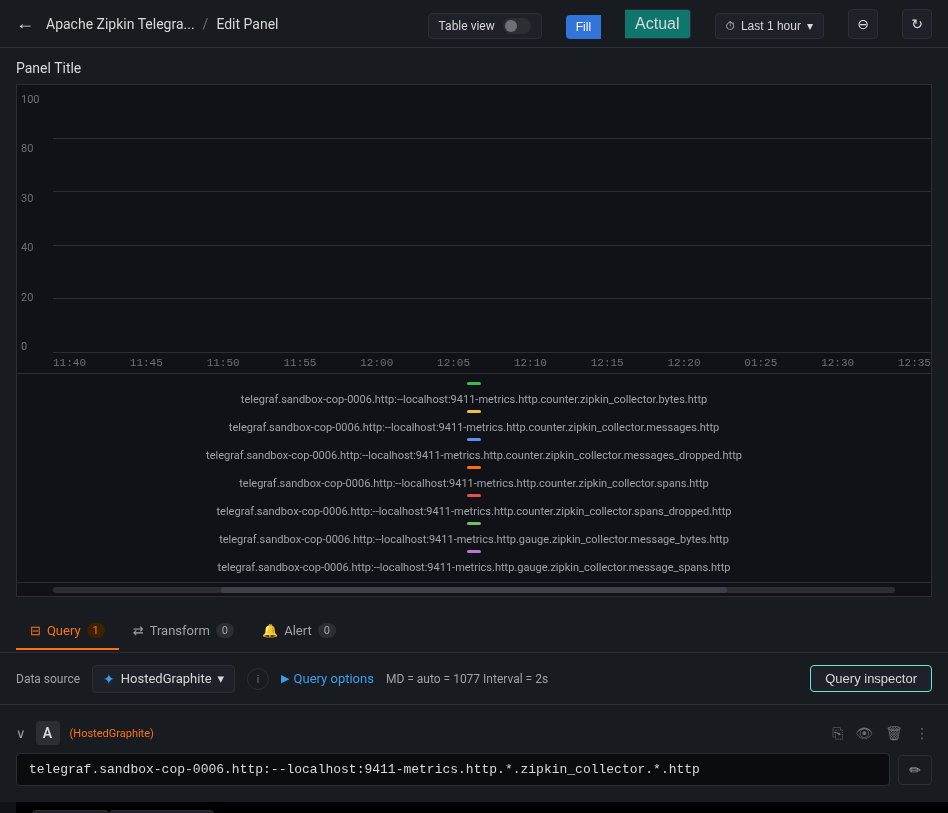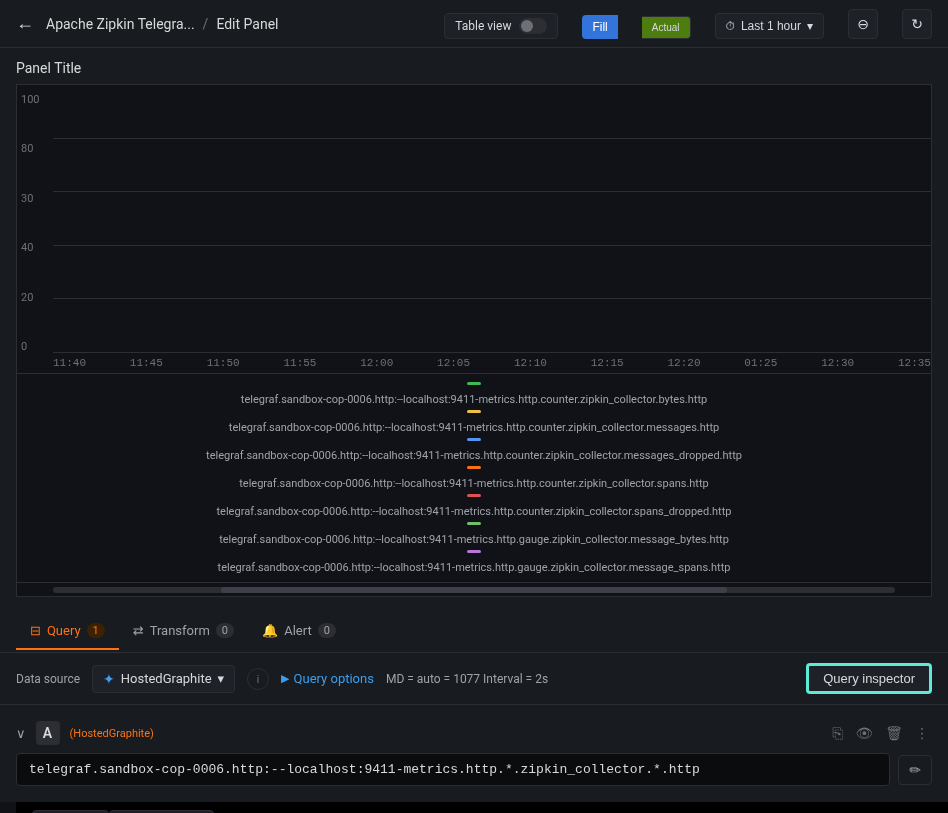--- a/index.html
+++ b/index.html
@@ -78,28 +78,28 @@
     .btn-fill {
       background: #3274d9;
       border: none;
       border-radius: 4px 0 0 4px;
       color: white;
       padding: 5px 10px;
       cursor: pointer;
       font-size: 12px;
     }
     .btn-actual {
-      background: #4d7c0f;
+      background: #0f766e;
       border: 1px solid #2c2e33;
       border-left: none;
       border-radius: 0 4px 4px 0;
       color: #d8d9da;
       padding: 5px 10px;
       cursor: pointer;
-      font-size: 10px;
+      font-size: 16px;
     }
     .btn-time {
       display: flex;
       align-items: center;
       gap: 6px;
       background: #1f2128;
       border: 1px solid #2c2e33;
       border-radius: 4px;
       color: #d8d9da;
       padding: 5px 10px;
@@ -326,21 +326,21 @@
       color: #3b9eef;
       font-size: 11px;
     }
     .query-options-meta {
       color: #9fa3a8;
       font-size: 12px;
     }
     .query-inspector-btn {
       margin-left: auto;
       background: #1f2128;
-      border: 3px solid #5eead4;
+      border: 1px solid #5eead4;
       border-radius: 4px;
       color: #d8d9da;
       padding: 5px 14px;
       cursor: pointer;
       font-size: 13px;
     }
 
     
     .query-section {
       background: #181b1f;

